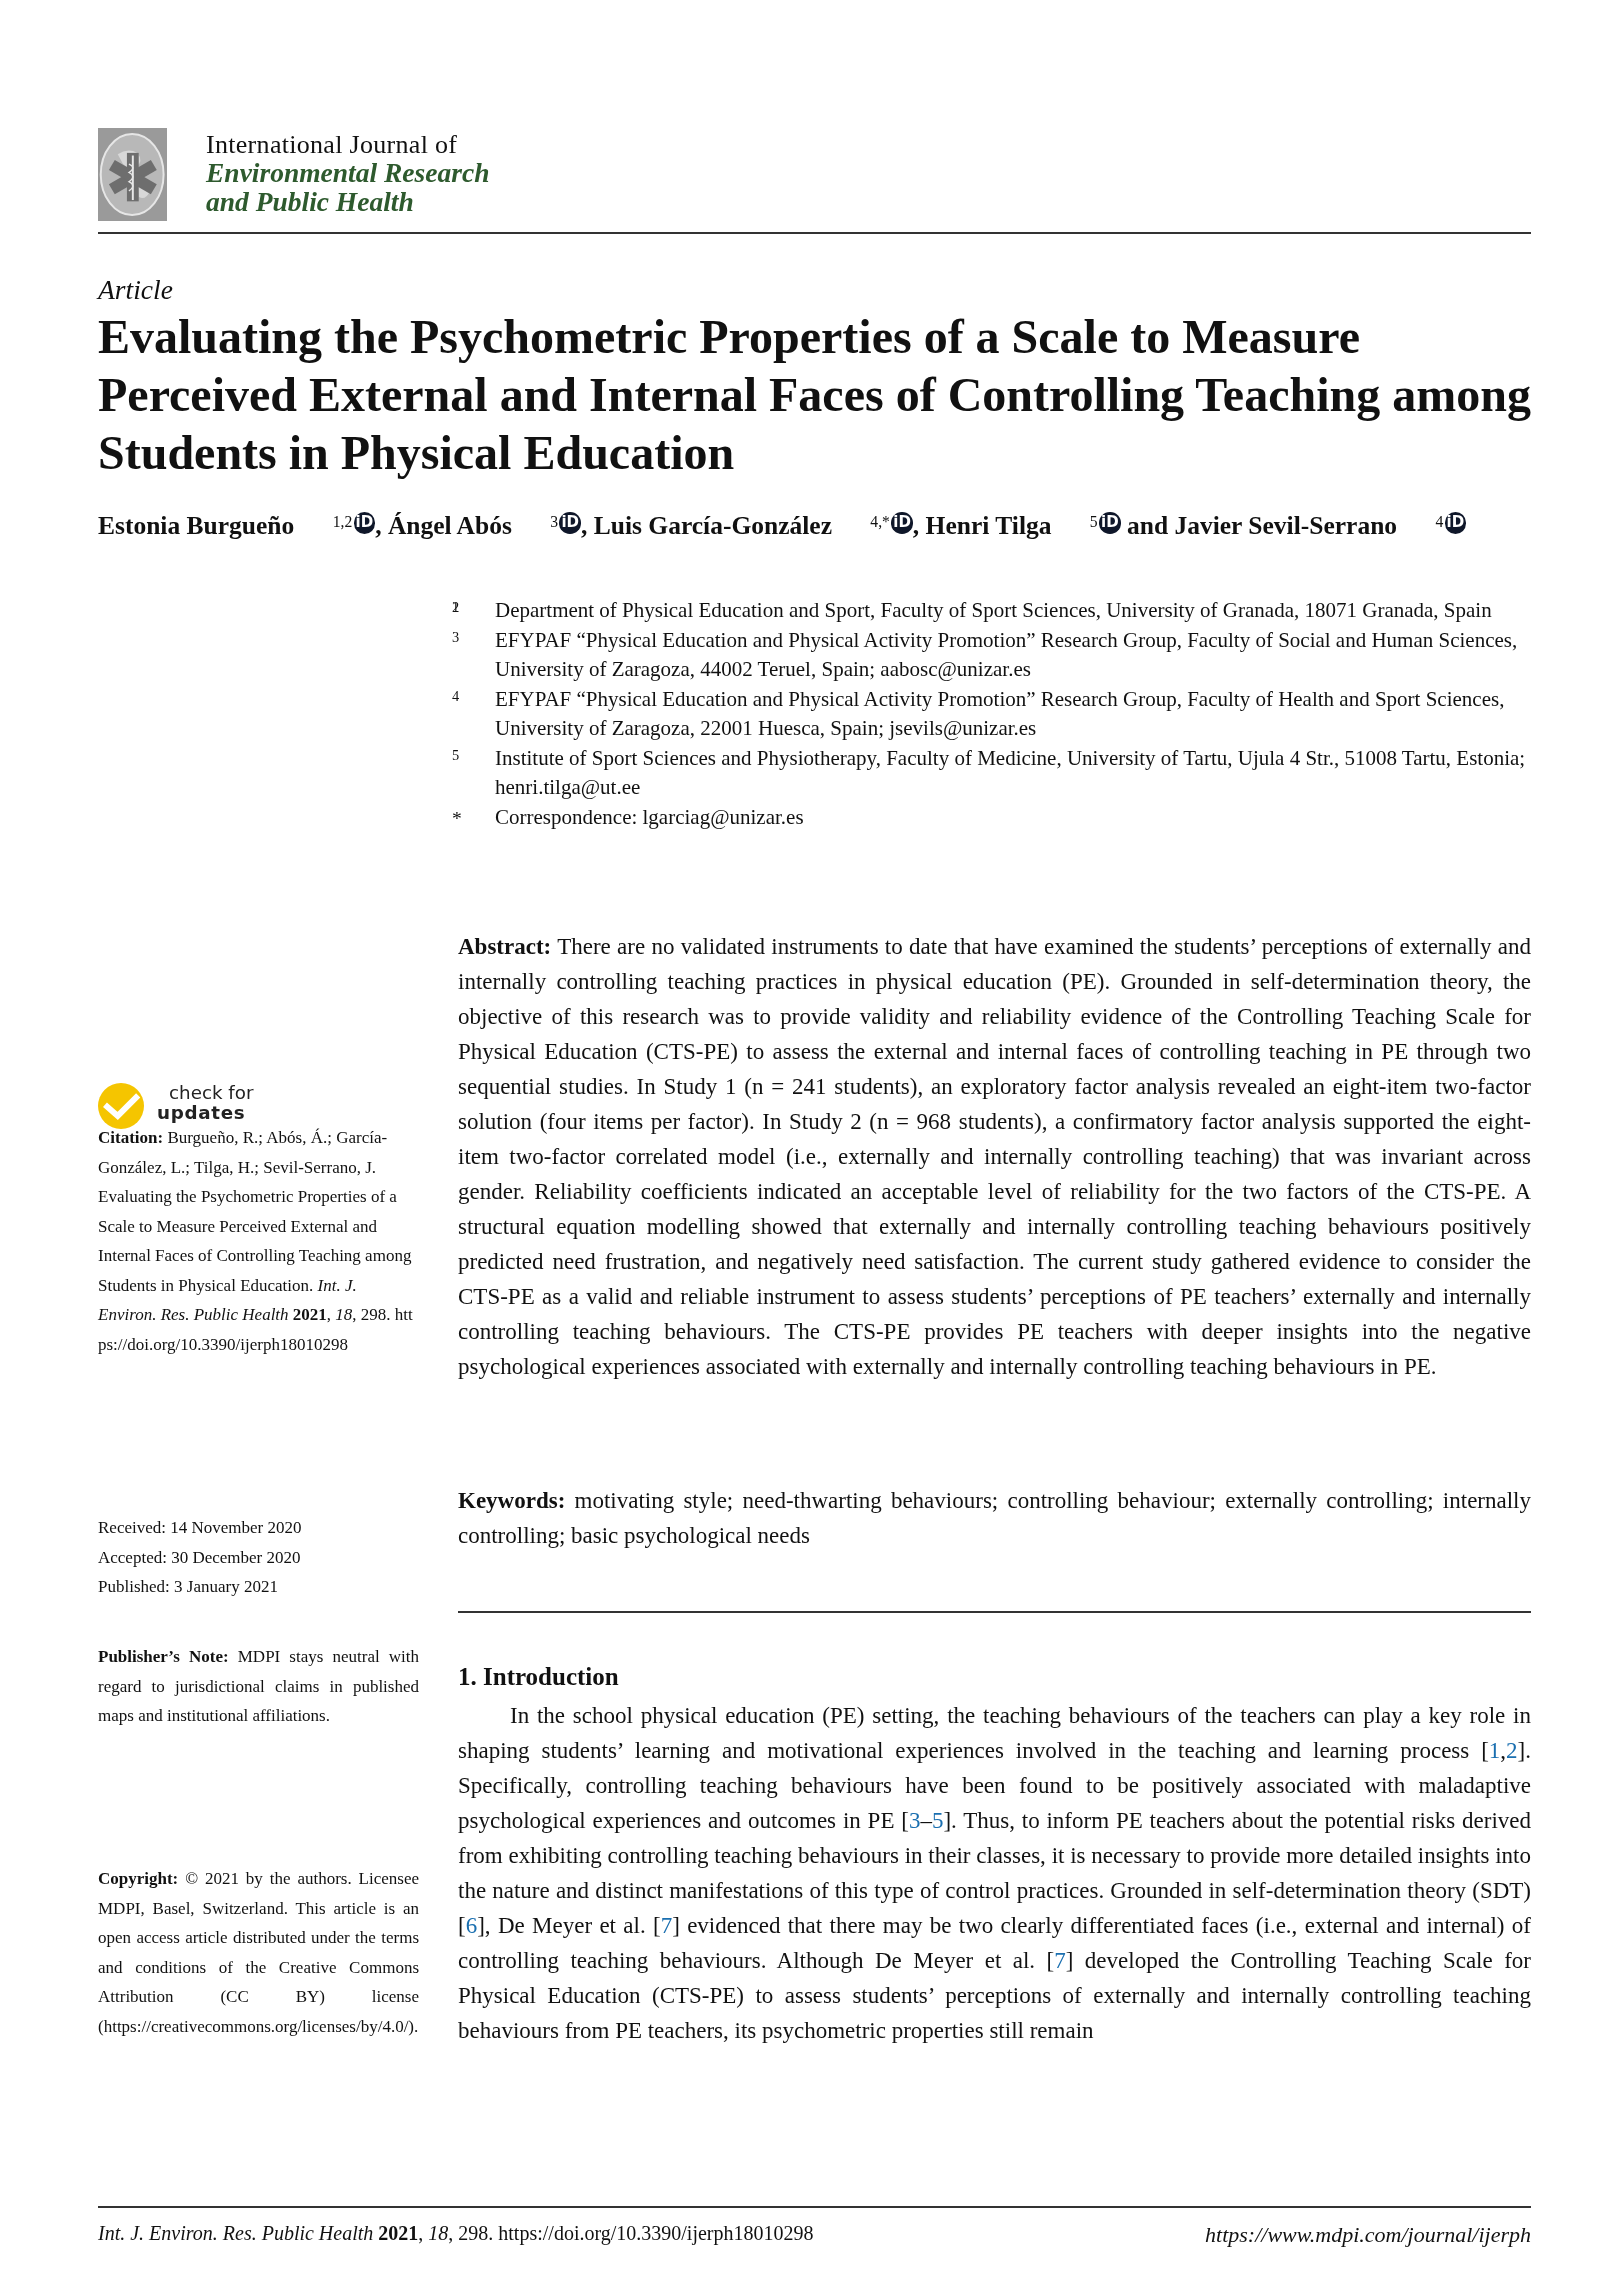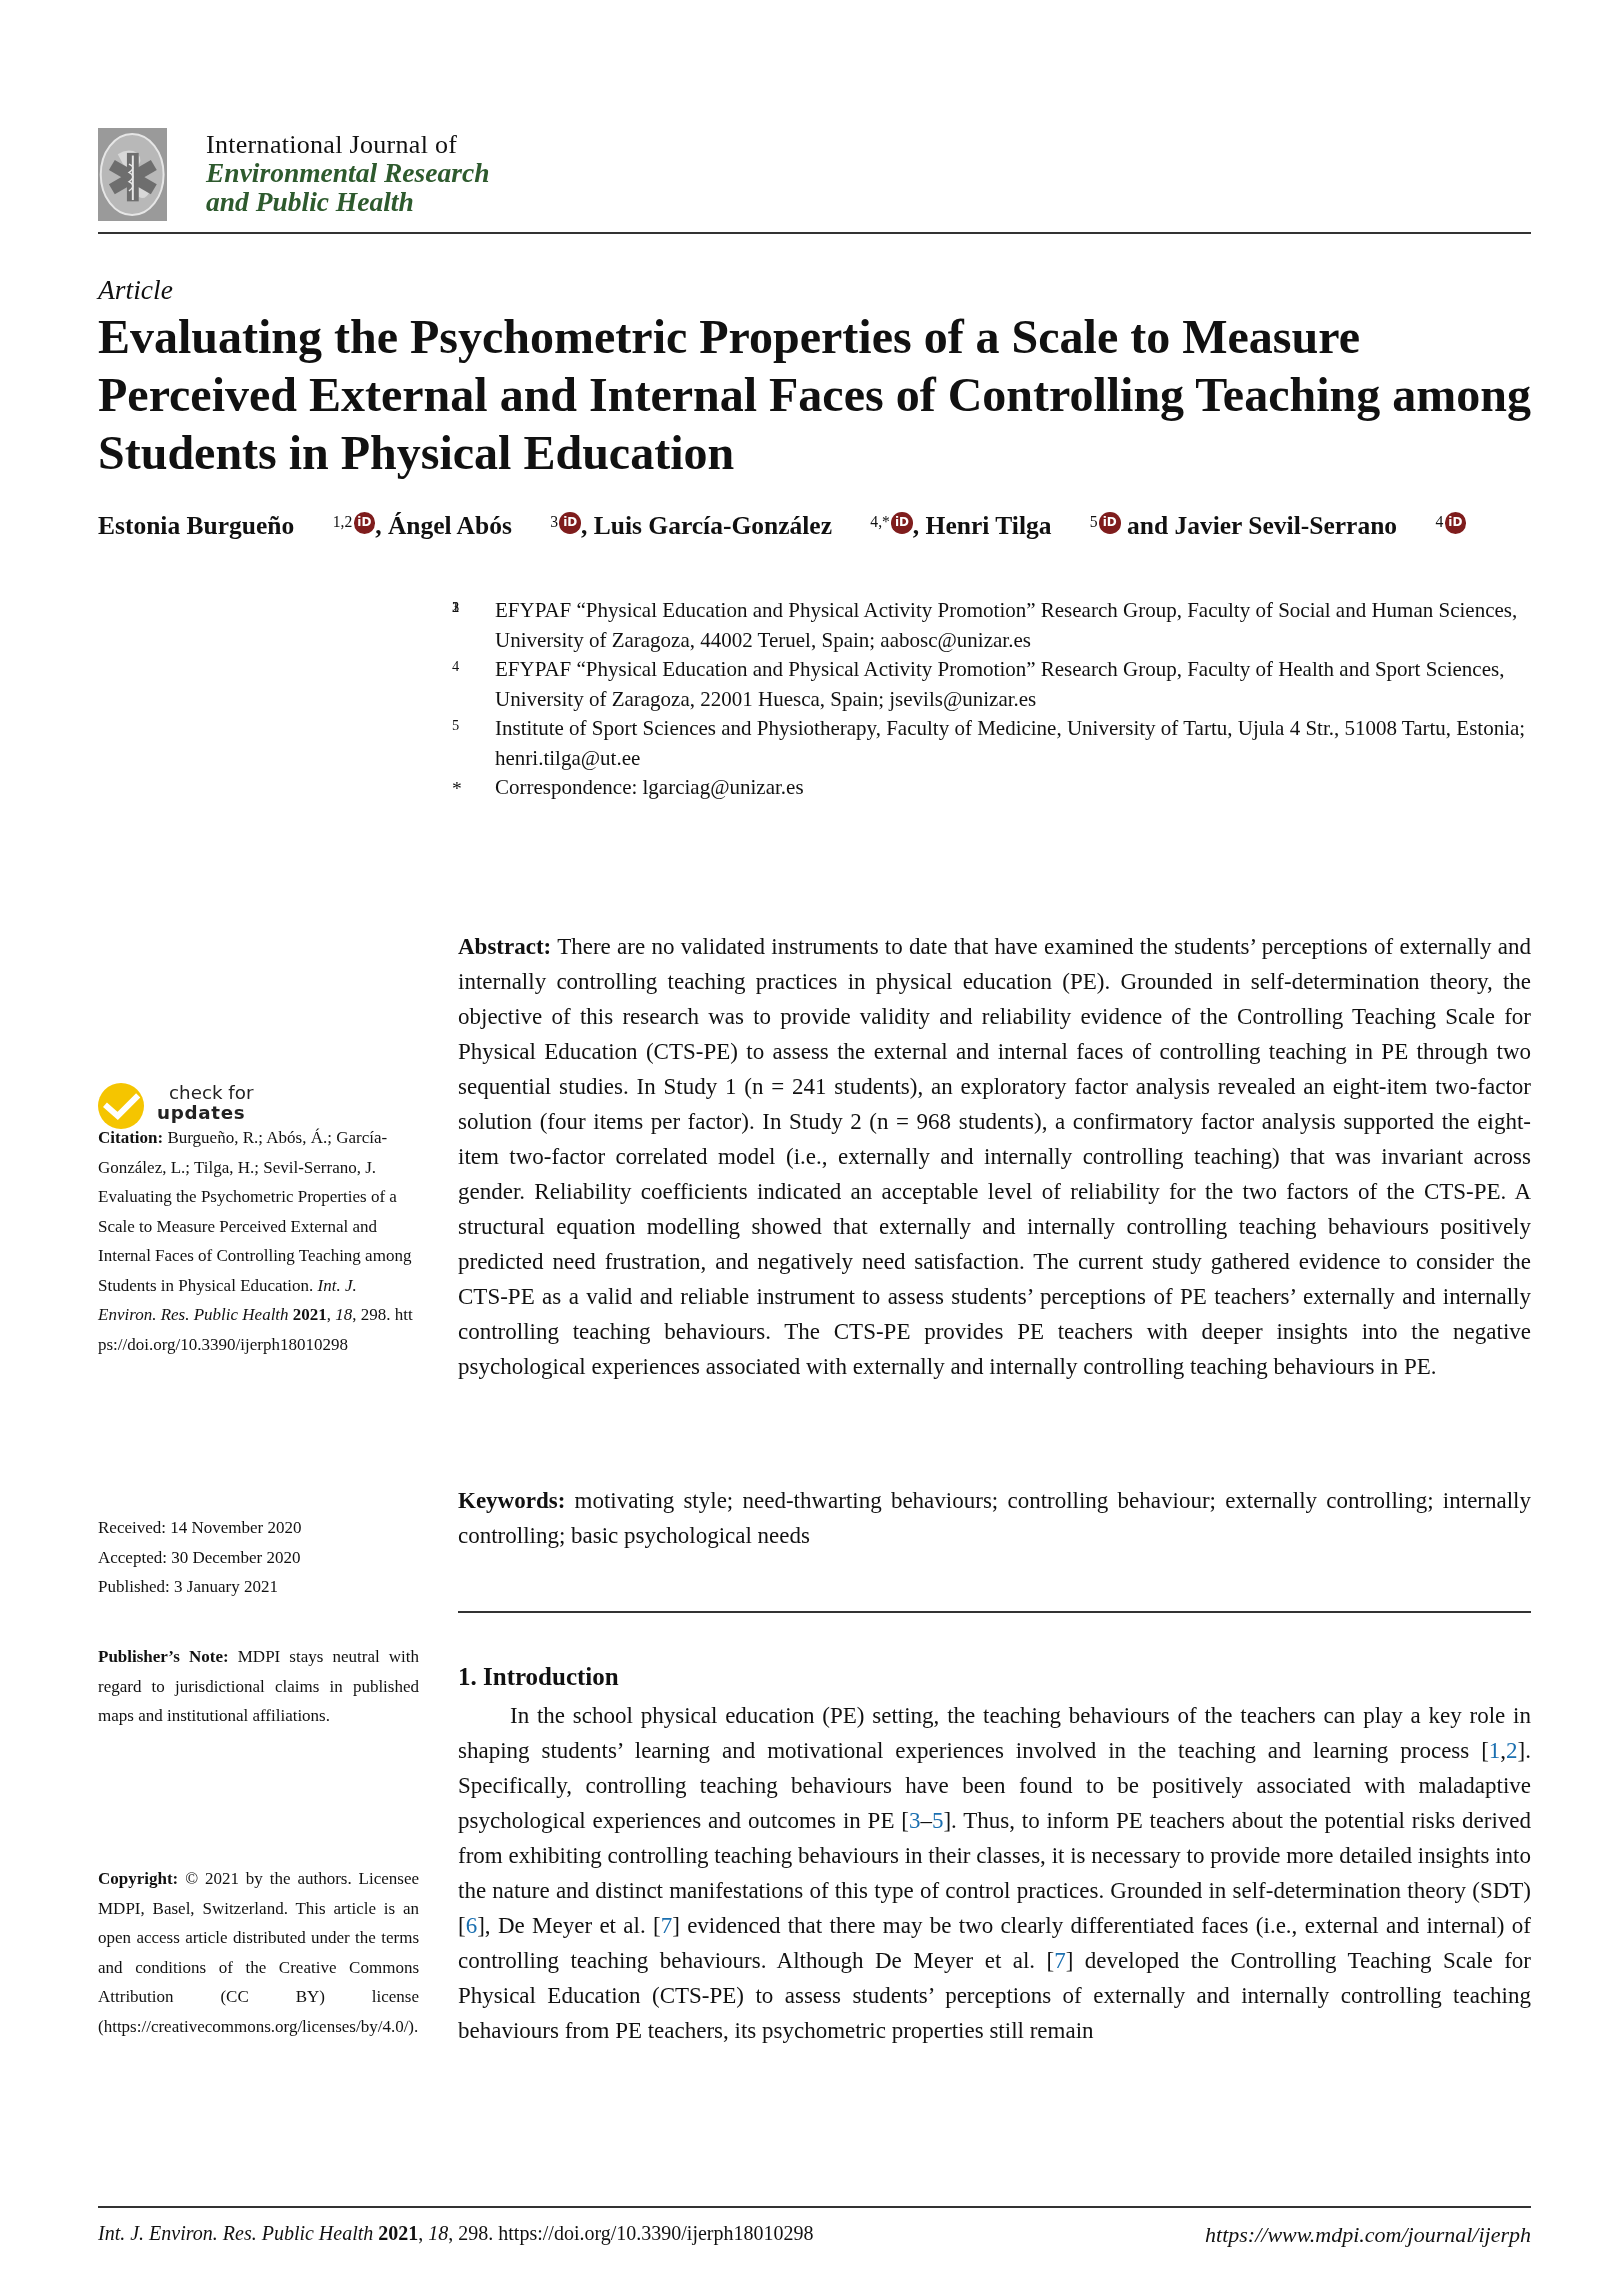--- a/index.html
+++ b/index.html
@@ -12,22 +12,22 @@
   .logo svg { display:block; }
   .journal-line1 { left:206px; top:130px; font-size:26px; color:#111; letter-spacing:0.3px; }
   .journal-line2 { left:206px; top:158px; font-size:27.5px; font-style:italic; font-weight:bold; color:#2e5a2e; line-height:29px; }
   .header-rule { left:98px; top:232px; width:1433px; height:2px; background:#333; }
 
   .article-type { left:98px; top:274px; font-size:27.5px; font-style:italic; }
   .title { left:98px; top:308px; width:1440px; font-size:48px; font-weight:bold; line-height:58px; }
 
   .authors { left:98px; top:509px; width:1440px; font-size:25.5px; font-weight:bold; line-height:33px; }
   .authors sup { font-size:15.7px; font-weight:normal; vertical-align:top; position:relative; top:-3.9px;margin-left:32px; }
-  .orcid { display:inline-block; width:21.6px; height:21.6px; border-radius:50%; background:#7f1d1d;
-           color:#fff; font-family:"DejaVu Sans",sans-serif; font-size:12px; font-weight:bold;
+  .orcid { display:inline-block; width:21.6px; height:21.6px; border-radius:50%; background:#0f172a;
+           color:#fff; font-family:"DejaVu Sans",sans-serif; font-size:15px; font-weight:bold;
            text-align:center; line-height:21.6px; vertical-align:middle; position:relative; top:-5.2px; margin-left:1.3px; }
 
   .affils { left:452px; top:596px; width:1080px; font-size:21px; line-height:29.5px; }
   .affil { position:relative; padding-left:43px; }
   .affil .num { position:absolute; left:0; top:-2.6px; font-size:14.4px; }
   .affil .num.star { font-size:19.6px; top:1.3px; }
 
   .body-col { left:458px; width:1073px; font-size:23px; line-height:35px; text-align:justify; }
   .abstract { top:929px; }
   .keywords { top:1483px; }
@@ -87,21 +87,21 @@
   <span>Luis García-González</span>
   <sup>4,*</sup><span class="orcid">iD</span><span>, </span>
   <span>Henri Tilga</span>
   <sup>5</sup><span class="orcid">iD</span><span> and </span>
   <span>Javier Sevil-Serrano</span>
   <sup>4</sup><span class="orcid">iD</span>
 </div>
 
 <div class="abs affils">
   <div class="affil"><span class="num">1</span></div>
-  <div class="affil"><span class="num">2</span></div>
+  <div class="affil"><span class="num">2</span><span>Department of Physical Education and Sport, Faculty of Sport Sciences, University of Granada, 18071 Granada, Spain</span></div>
   <div class="affil"><span class="num">3</span><span>EFYPAF “Physical Education and Physical Activity Promotion” Research Group, Faculty of Social and Human Sciences, University of Zaragoza, 44002 Teruel, Spain; aabosc@unizar.es</span></div>
   <div class="affil"><span class="num">4</span><span>EFYPAF “Physical Education and Physical Activity Promotion” Research Group, Faculty of Health and Sport Sciences, University of Zaragoza, 22001 Huesca, Spain; jsevils@unizar.es</span></div>
   <div class="affil"><span class="num">5</span><span>Institute of Sport Sciences and Physiotherapy, Faculty of Medicine, University of Tartu, Ujula 4 Str., 51008 Tartu, Estonia; henri.tilga@ut.ee</span></div>
   <div class="affil"><span class="num star">*</span><span>Correspondence: lgarciag@unizar.es</span></div>
 </div>
 
 <div class="abs cfu">
   <div class="cfu-circle">
     <svg width="46" height="46" viewBox="0 0 70 70">
         <path d="M14 36 L30 50 L58 22" fill="none" stroke="#ffffff" stroke-width="9" stroke-linecap="square"></path>

